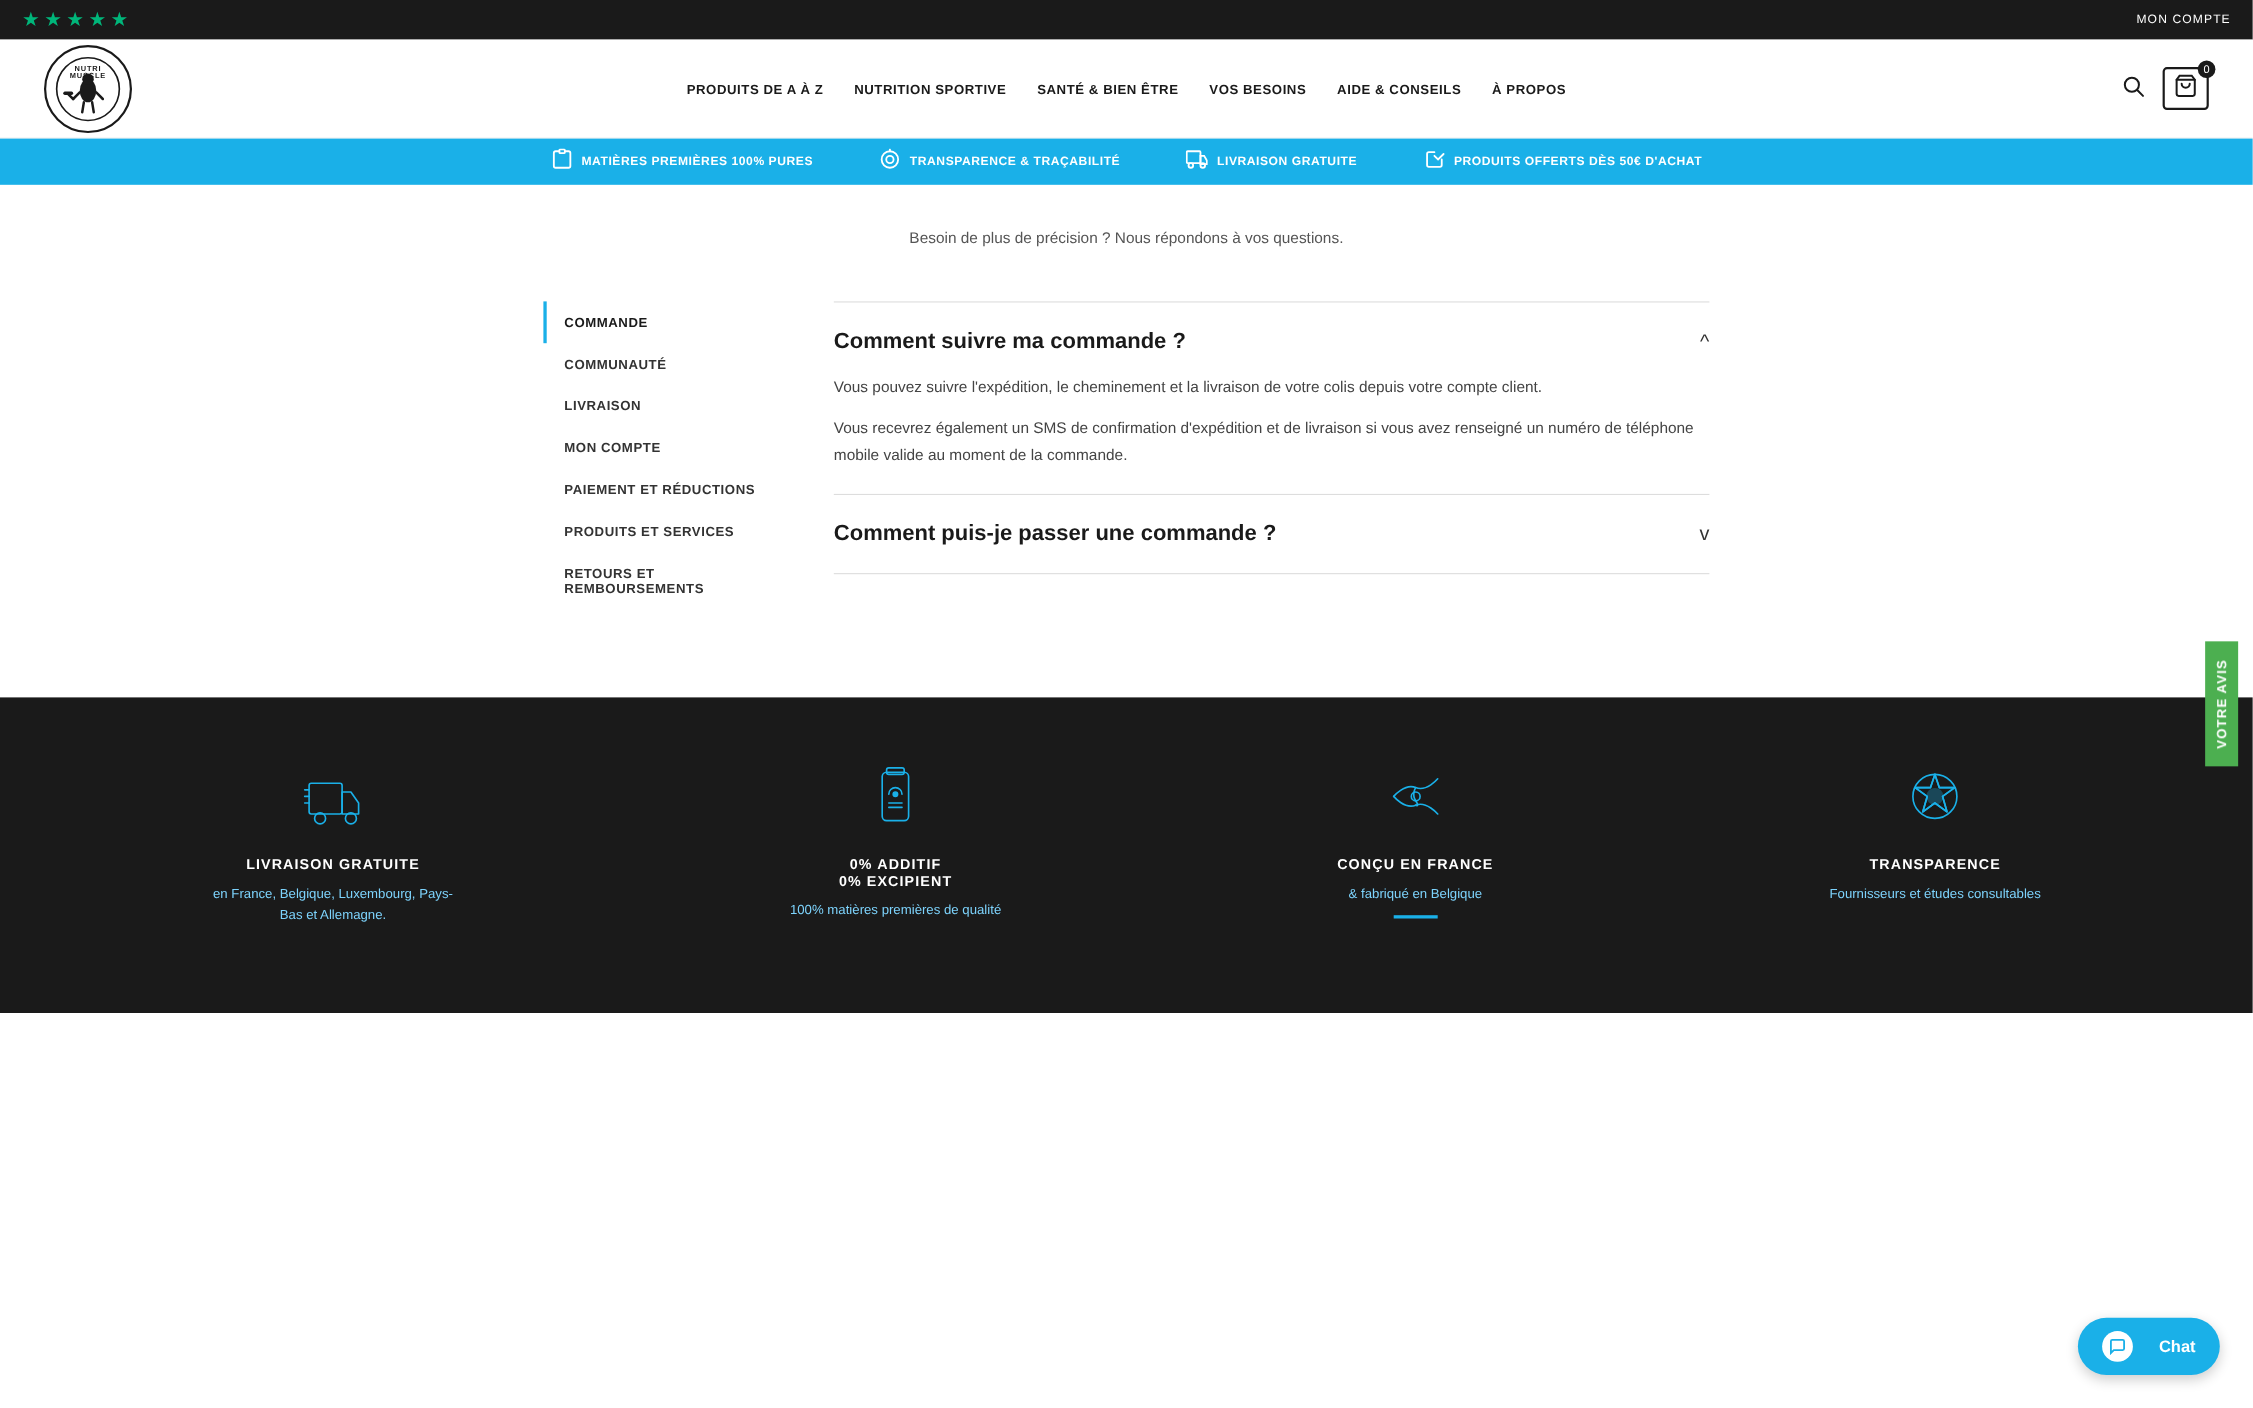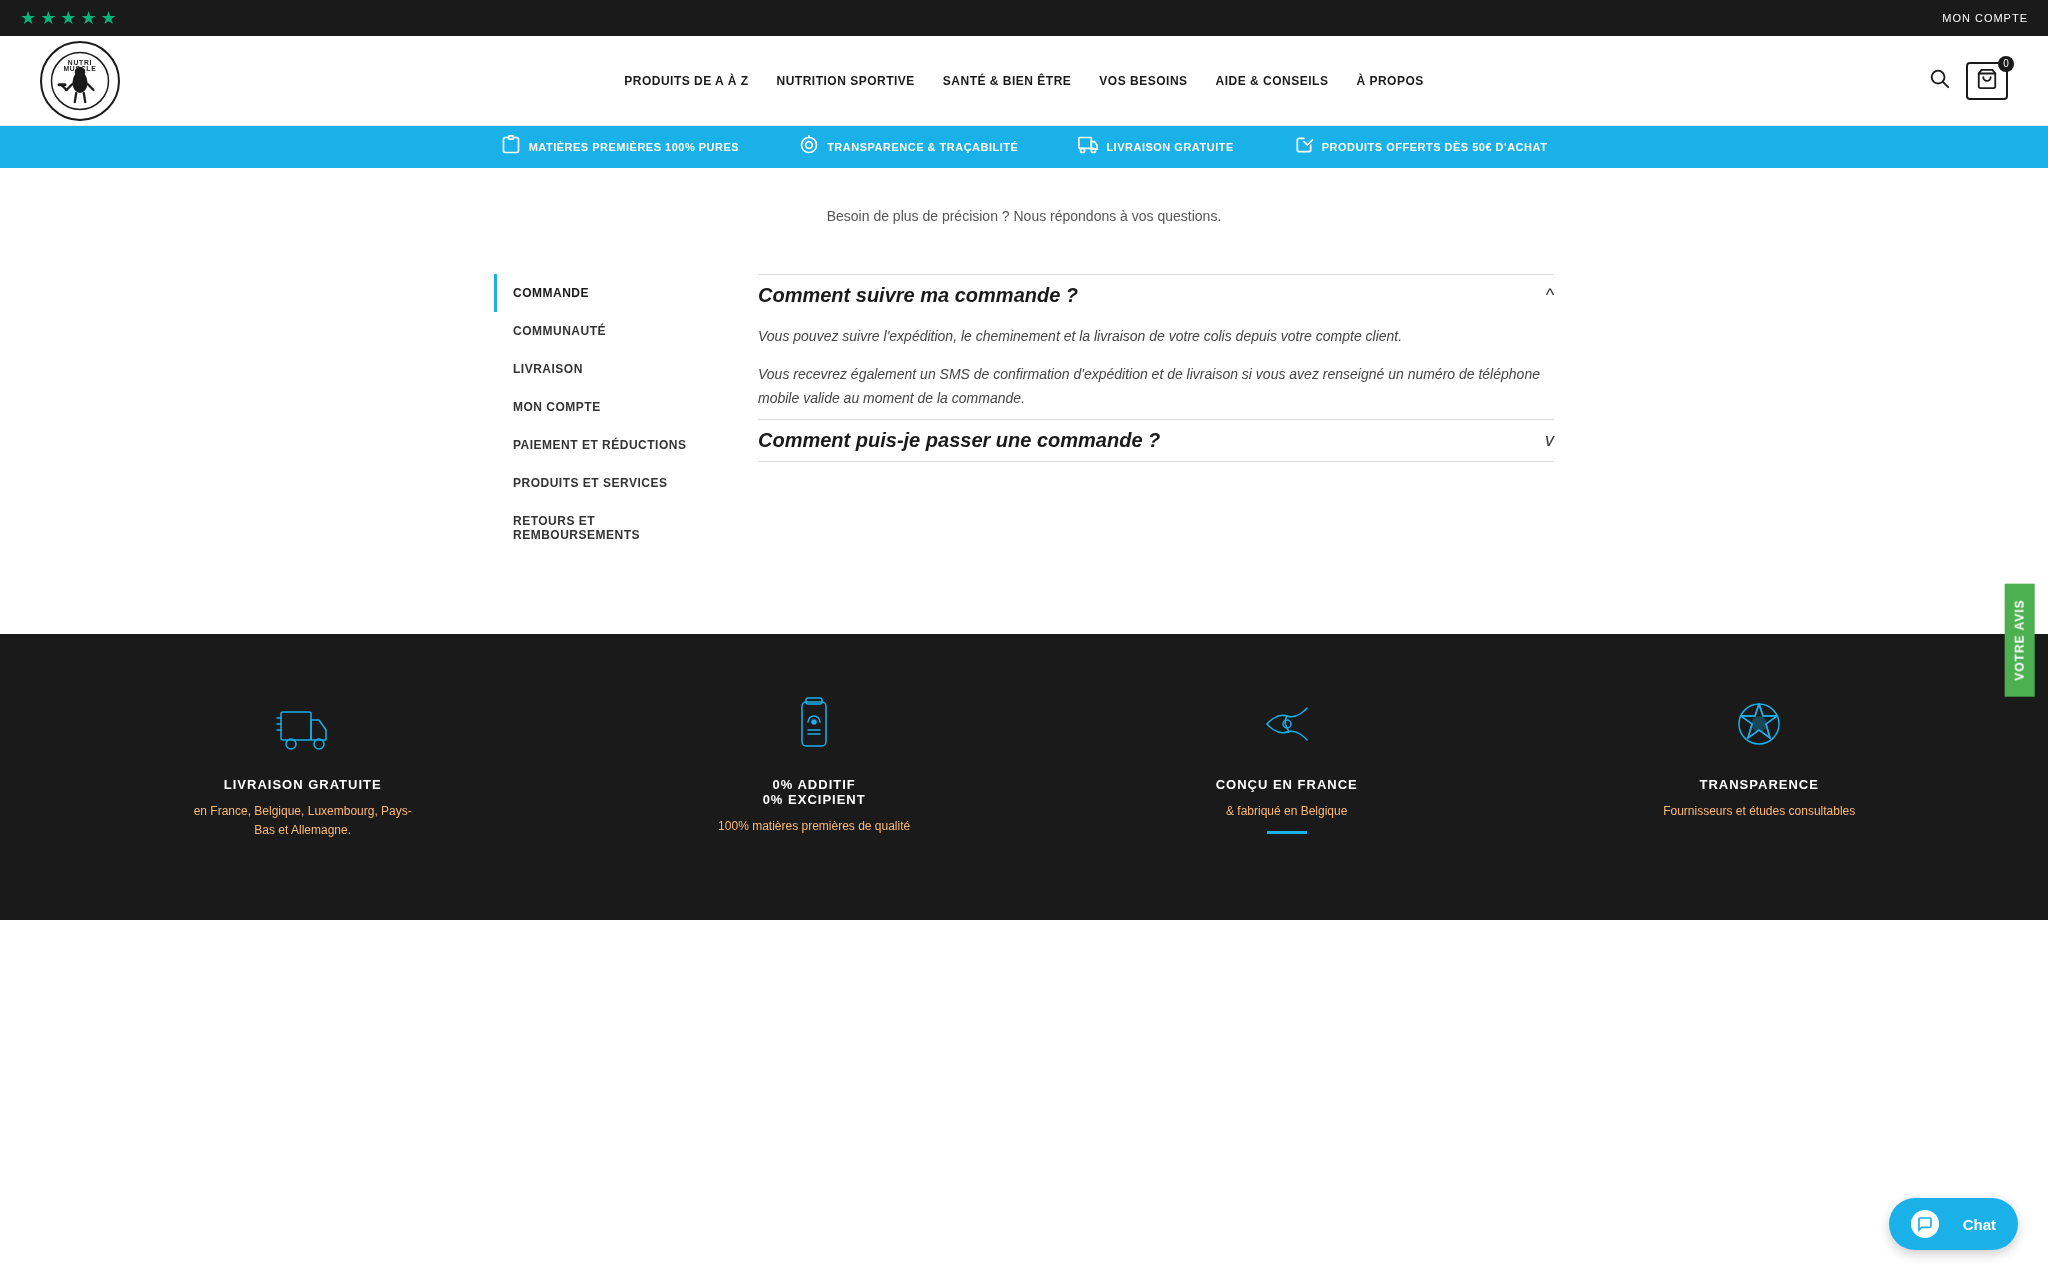--- a/index.html
+++ b/index.html
@@ -189,22 +189,21 @@
       border-left: 3px solid #1ab0e8;
       color: #1a1a1a;
     }
 
     
     .faq-content {
       flex: 1;
     }
     .faq-item {
       border-top: 1px solid #ddd;
-      padding: 9px 0;
-      font-style: italic;
+      padding: 24px 0;
     }
     .faq-item:last-child {
       border-bottom: 1px solid #ddd;
     }
     .faq-question-row {
       display: flex;
       justify-content: space-between;
       align-items: center;
       cursor: pointer;
     }
@@ -269,21 +268,21 @@
     .footer-feature-title {
       font-size: 13px;
       font-weight: 900;
       letter-spacing: 1px;
       text-transform: uppercase;
       color: #fff;
       margin-bottom: 10px;
     }
     .footer-feature-desc {
       font-size: 12px;
-      color: #fdba74;
+      color: #7dd3fc;
       line-height: 1.6;
     }
     .footer-feature-line {
       width: 40px;
       height: 3px;
       background: #1ab0e8;
       margin: 10px auto 0;
     }
 
     

